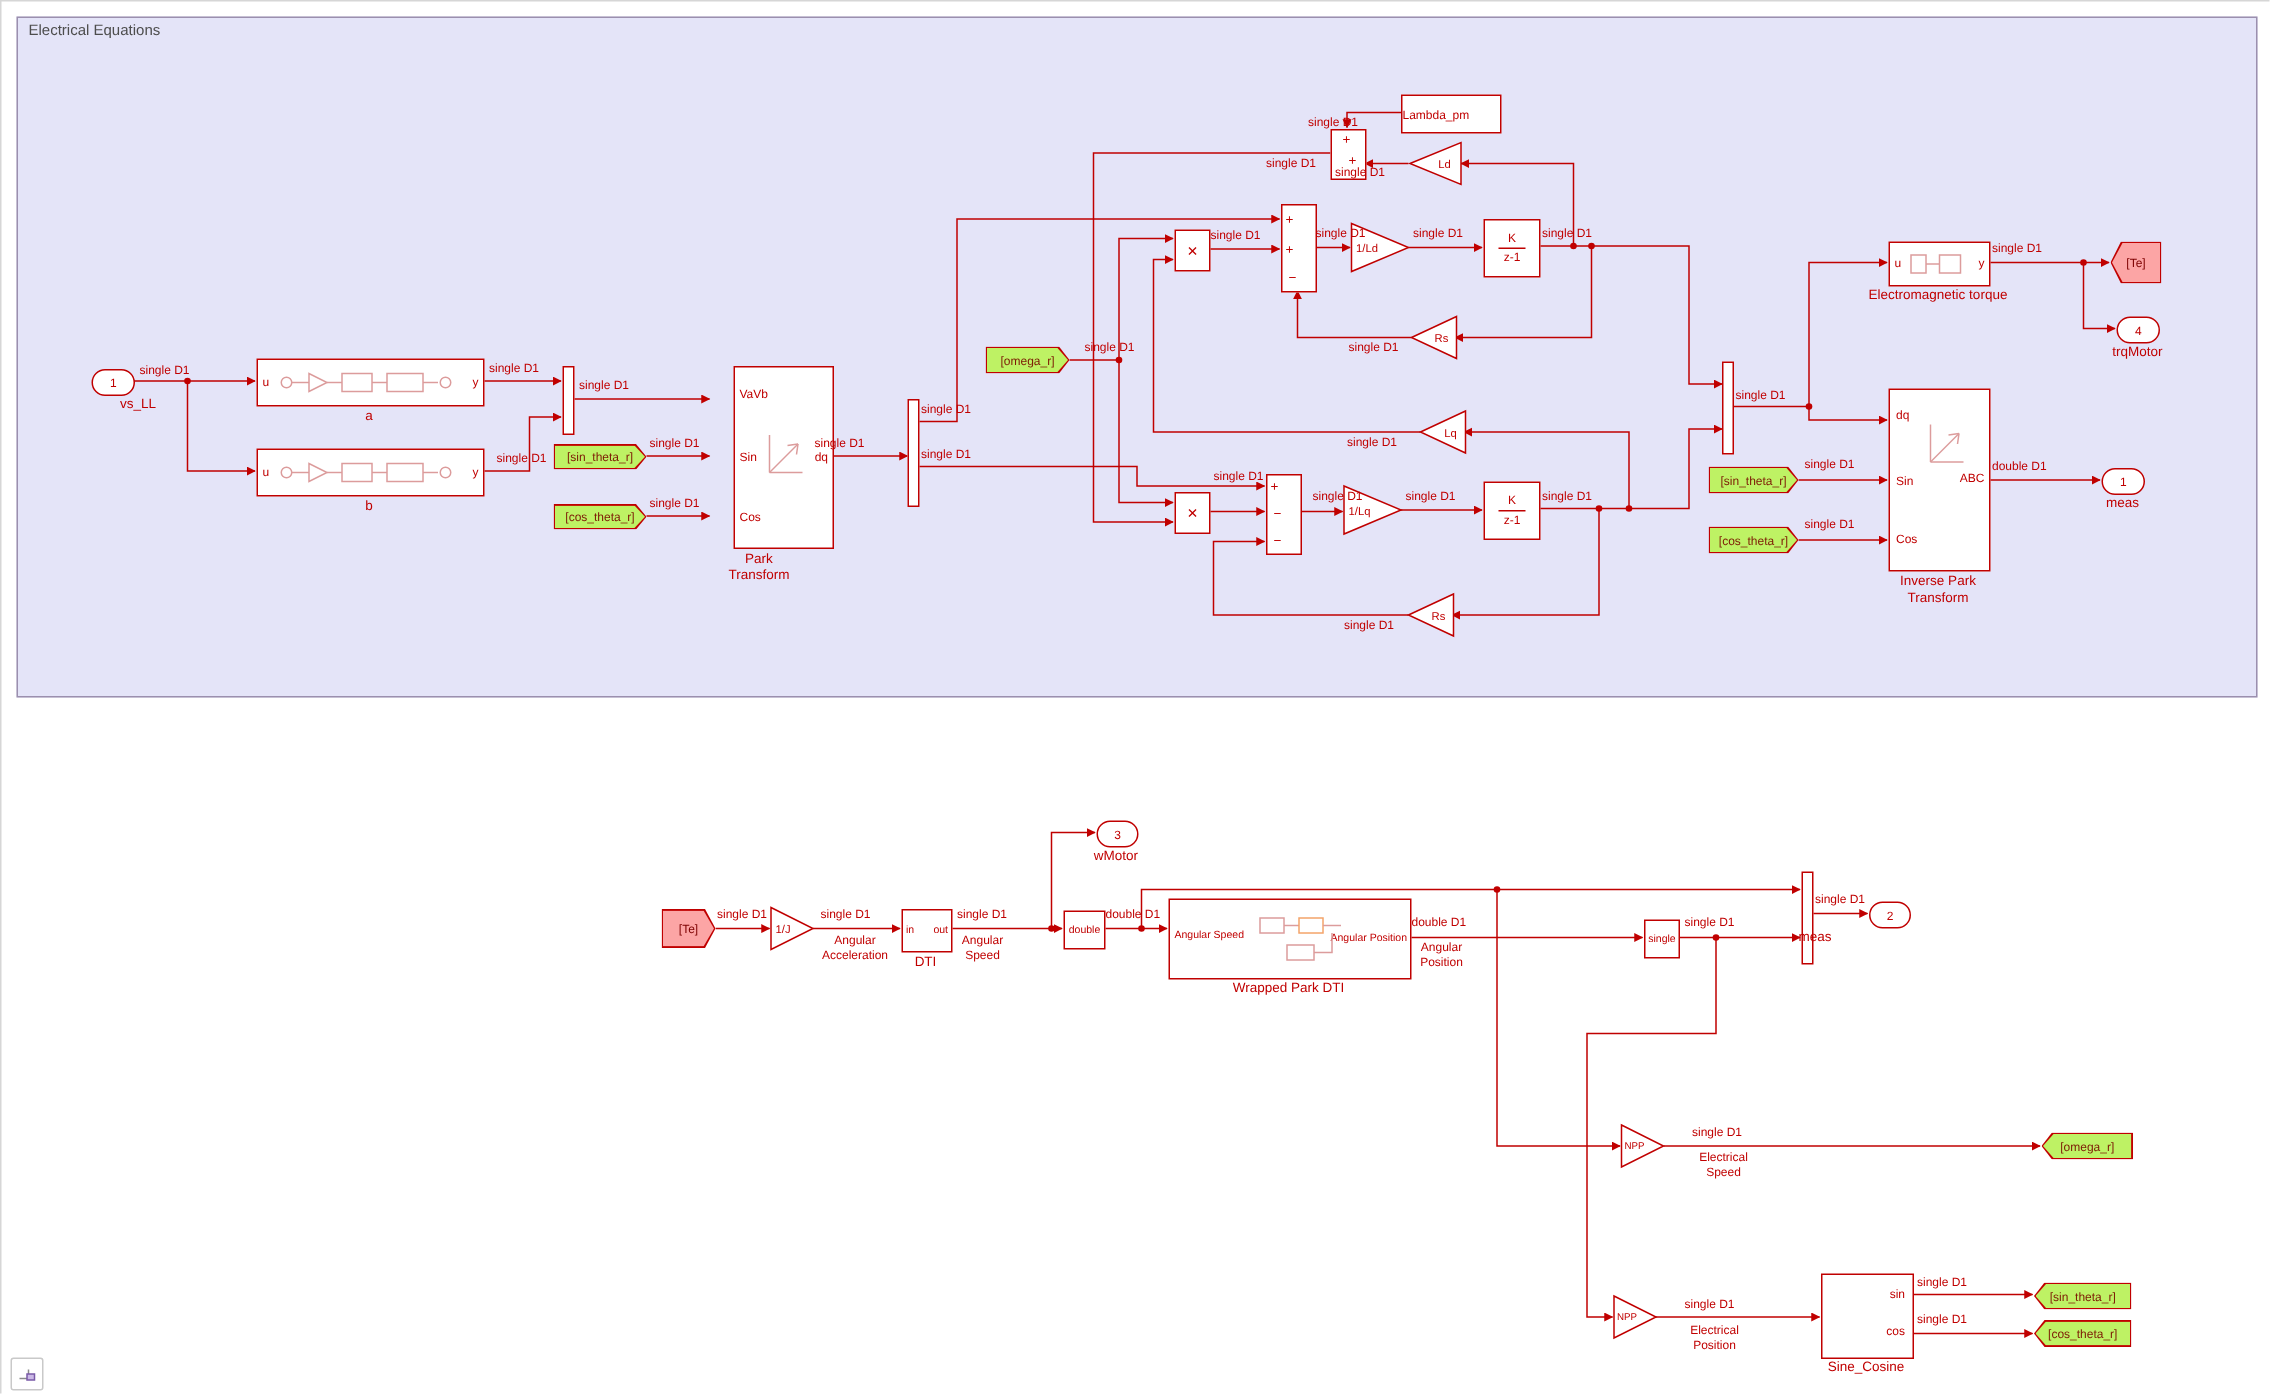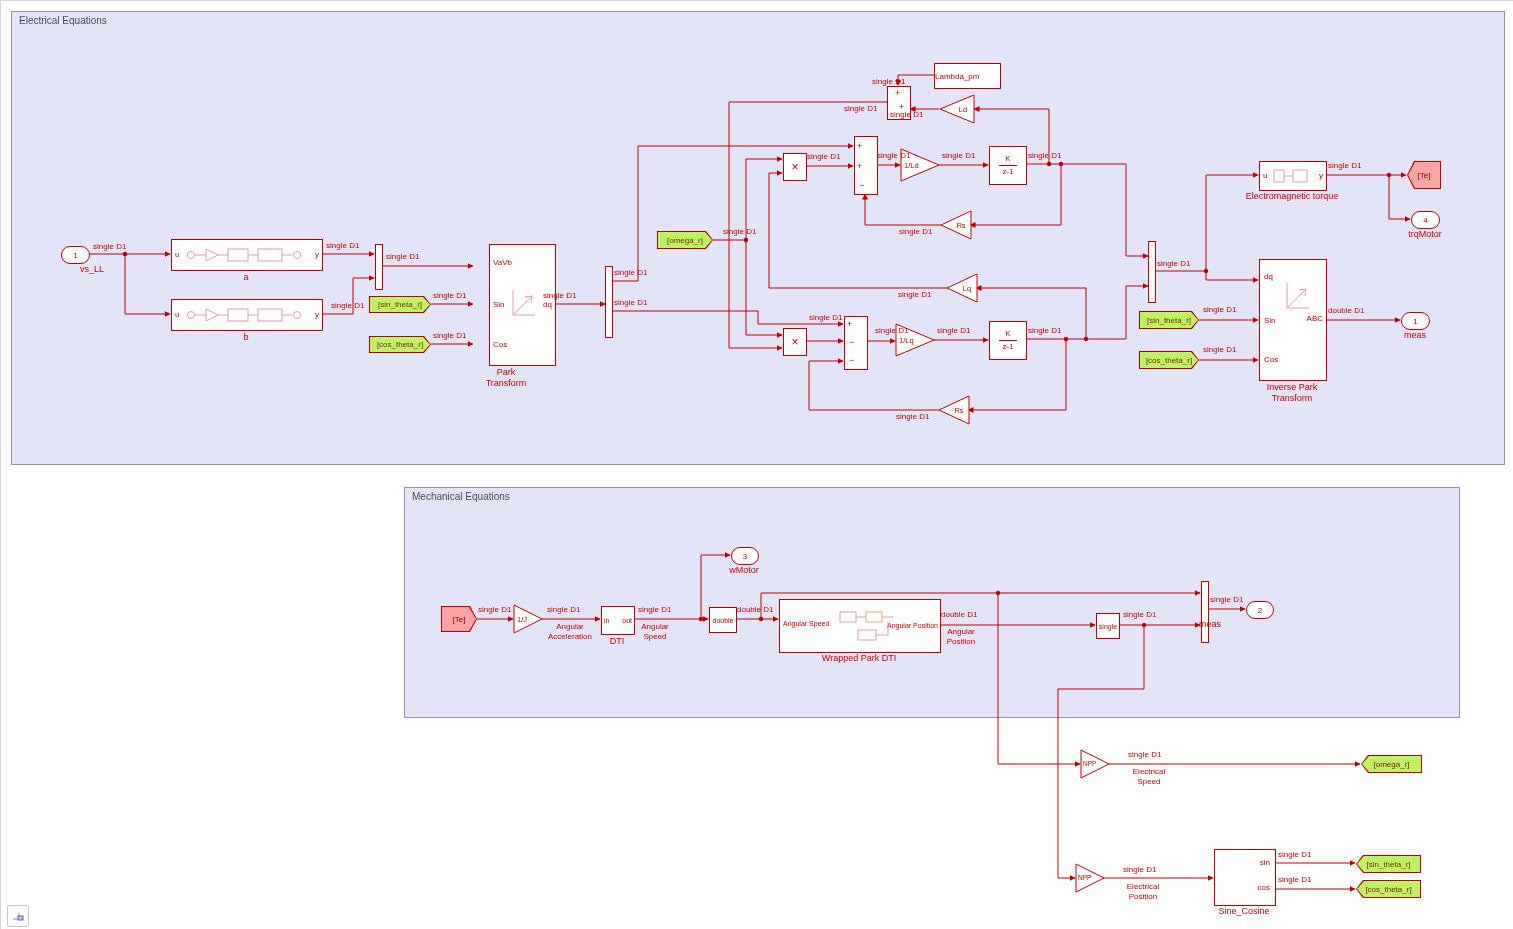--- a/index.html
+++ b/index.html
@@ -36,23 +36,20 @@
   .w{stroke:#c00000;fill:none;stroke-width:1}
   .corner-btn{position:absolute;width:20px;height:20px;background:#fff;border:1px solid #c9c9c9;border-radius:2px;display:flex;align-items:center;justify-content:center}
 </style>
 </head>
 <body>
 
 <div class="canvas">
 
   <div class="region" style="left:10px;top:10px;width:1492px;height:452px">
     <span class="region-title">Electrical Equations</span>
-  </div>
-  <div class="region" style="left:403px;top:486px;width:1054px;height:229px">
-    <span class="region-title">Mechanical Equations</span>
   </div>
 
   <svg class="wires" width="1513" height="929">
     <defs>
       <marker id="arr" markerWidth="8" markerHeight="8" refX="5.5" refY="3" orient="auto" markerUnits="userSpaceOnUse">
         <path d="M0 0 L6 3 L0 6 Z" fill="#c00000"></path>
       </marker>
     </defs>
     <g>
       <path class="w" marker-end="url(#arr)" d="M87 253 H169"></path>

